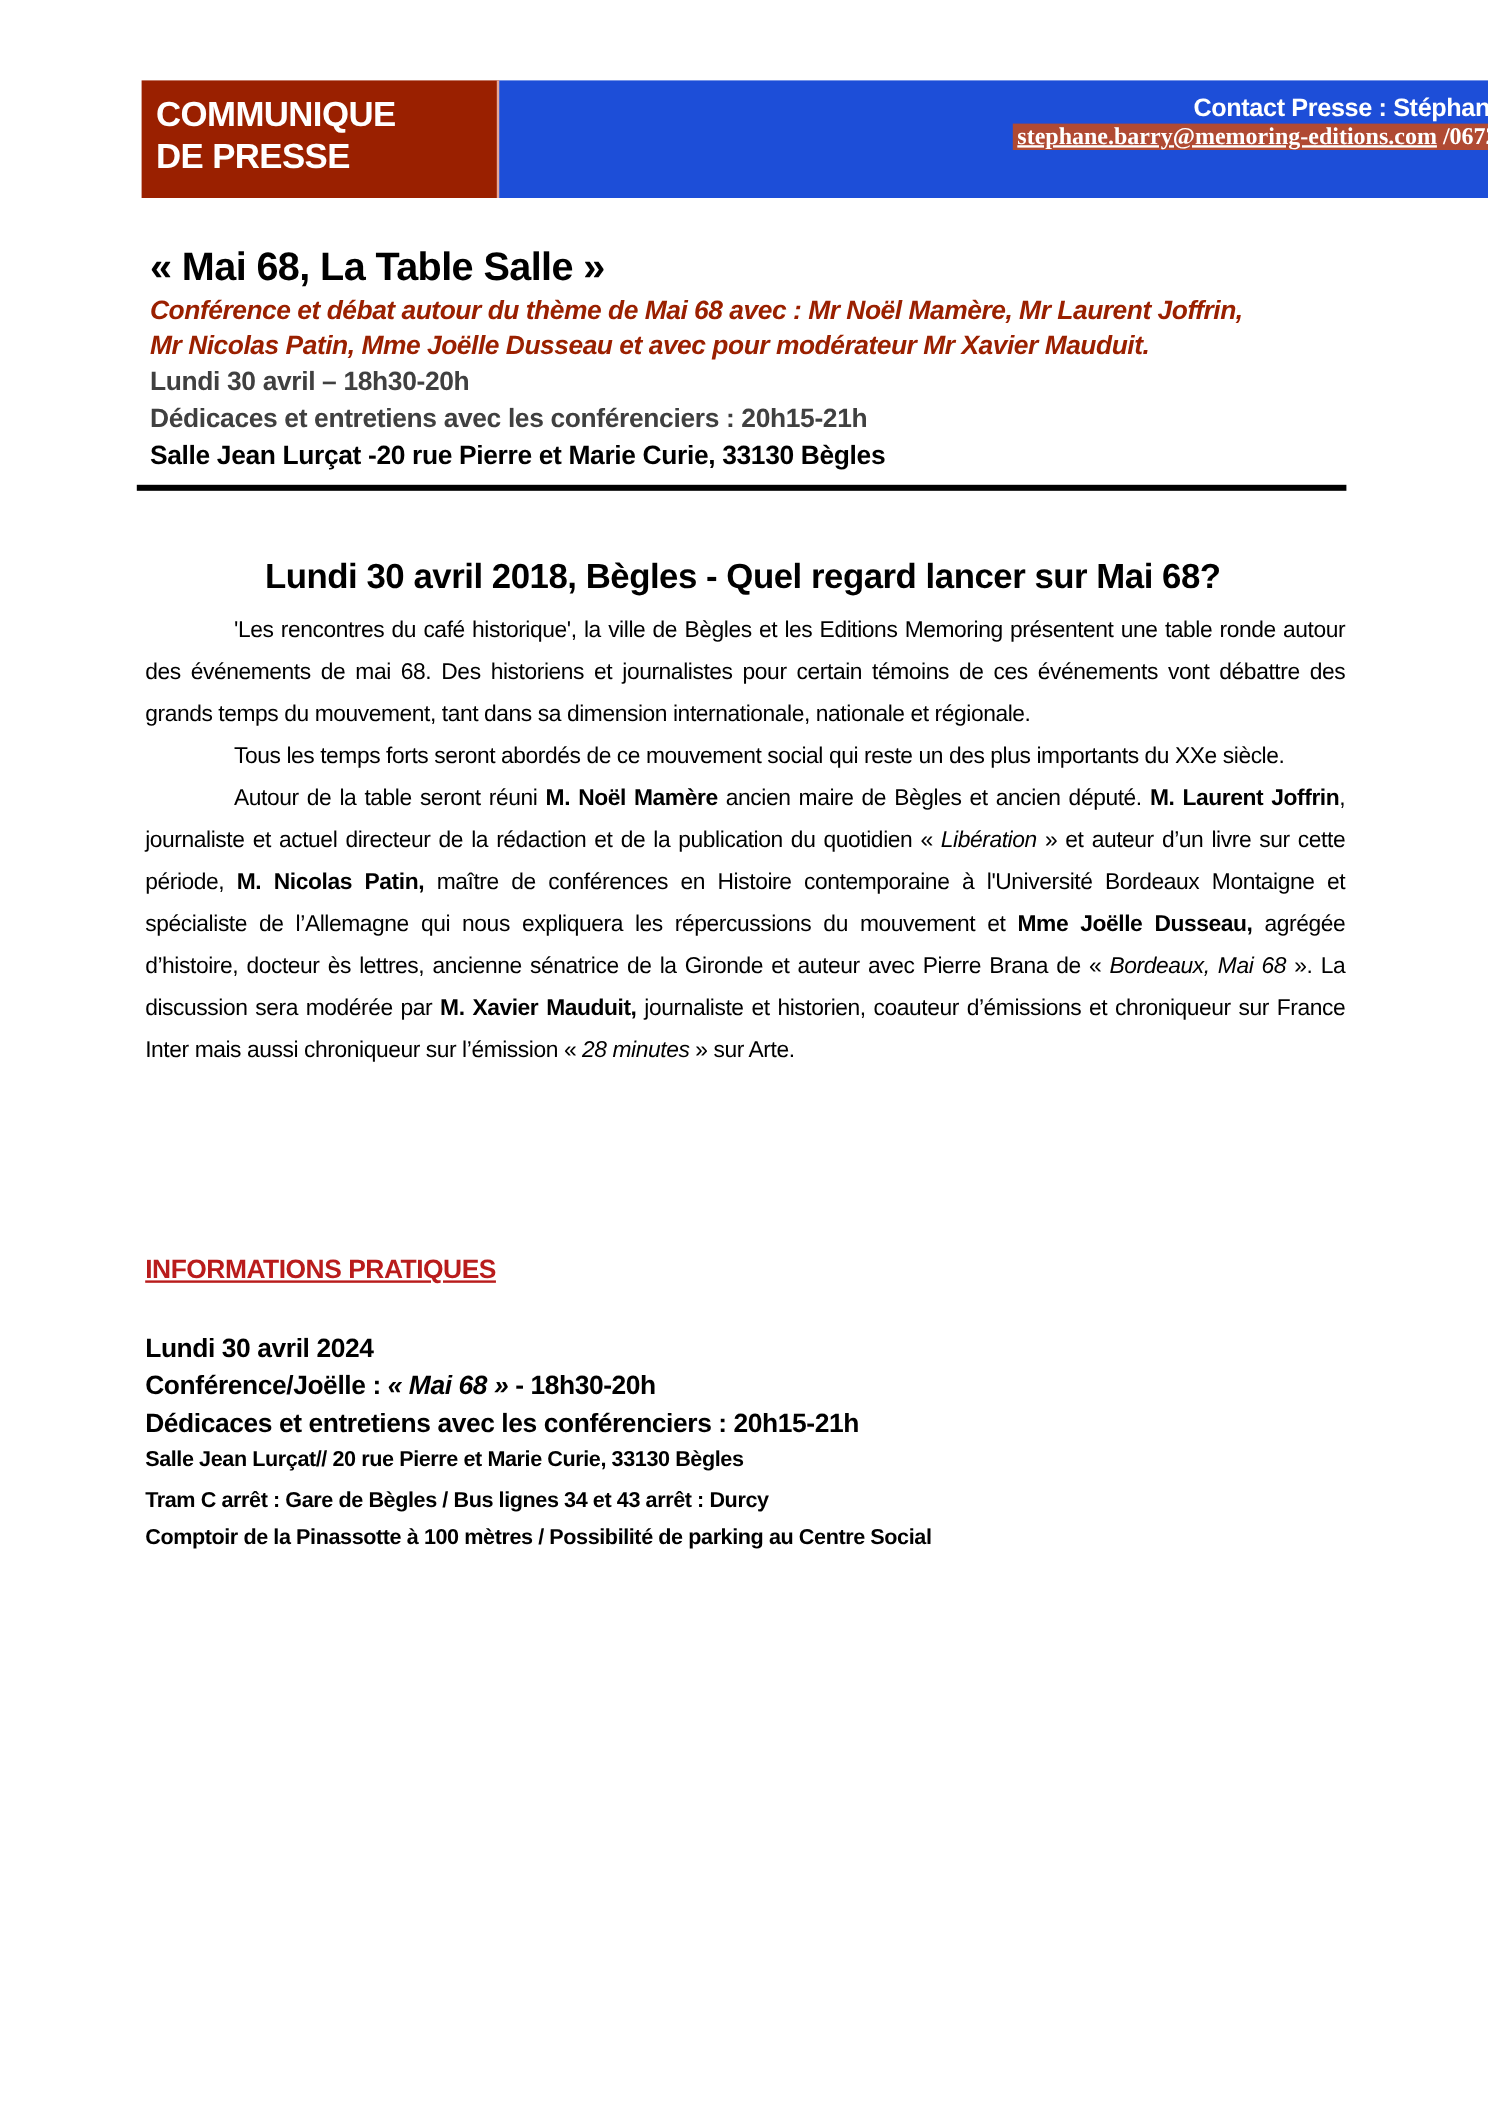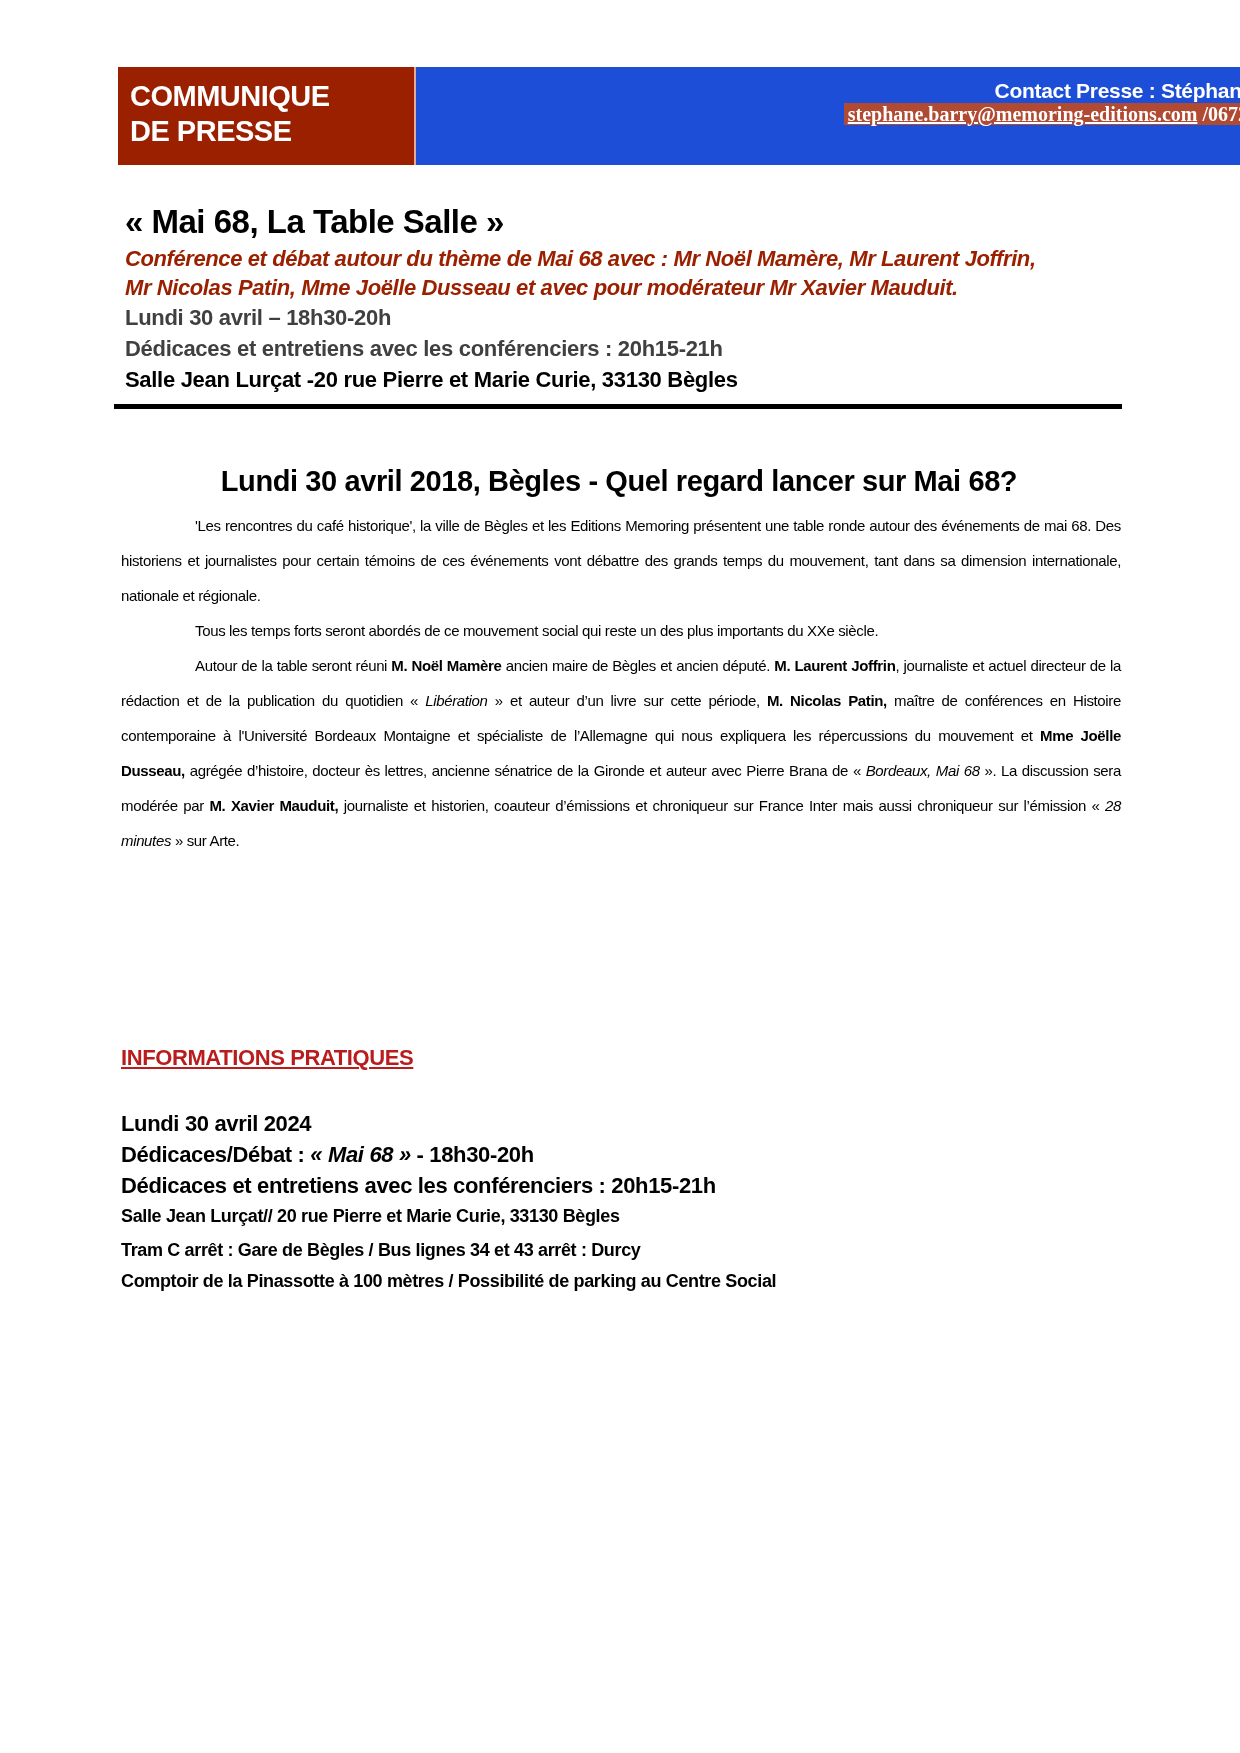--- a/index.html
+++ b/index.html
@@ -18,21 +18,21 @@
   .contact-line2 a { color: #fff; text-decoration: underline; }
   .title-block { position: absolute; left: 125px; top: 200px; width: 1000px; }
   .main-title { font-size: 33px; font-weight: bold; line-height: 44px; letter-spacing: -0.5px; margin: 0; }
   .subtitle { color: #9a2000; font-weight: bold; font-style: italic; font-size: 22px;
               line-height: 29px; letter-spacing: -0.4px; }
   .red-line { color: #404040; font-weight: bold; font-size: 22px; line-height: 31px; letter-spacing: -0.3px; }
   .black-line { font-weight: bold; font-size: 22px; line-height: 31px; letter-spacing: -0.3px; }
   .rule { position: absolute; left: 114px; top: 404px; width: 1008px; height: 5px; background: #000; }
   .headline { position: absolute; left: 110px; width: 1018px; top: 462px; text-align: center;
               font-size: 29px; font-weight: bold; letter-spacing: -0.4px; line-height: 38px; margin: 0; }
-  .body { position: absolute; left: 121px; top: 508px; width: 1000px; font-size: 15px;
+  .body { position: absolute; left: 121px; top: 508px; width: 1000px; font-size: 19px;
           line-height: 35px; text-align: justify; letter-spacing: -0.35px; }
   .body p { margin: 0; text-indent: 74px; }
   .section-title { position: absolute; left: 121px; top: 1045px; font-size: 22px; font-weight: bold;
                    color: #b91c1c; text-decoration: underline; letter-spacing: -0.4px; }
   .practical { position: absolute; left: 121px; top: 1108px; width: 1000px; font-weight: bold;
                letter-spacing: -0.35px; }
   .practical .l { font-size: 22px; line-height: 31px; }
   .practical .s { font-size: 18px; line-height: 31px; }
   .practical .gap { margin-top: 3px; }
 </style>
@@ -66,18 +66,18 @@
 <div class="body">
   <p>'Les rencontres du café historique', la ville de Bègles et les Editions Memoring présentent une table ronde autour des événements de mai 68. Des historiens et journalistes pour certain témoins de ces événements vont débattre des grands temps du mouvement, tant dans sa dimension internationale, nationale et régionale.</p>
   <p>Tous les temps forts seront abordés de ce mouvement social qui reste un des plus importants du XXe siècle.</p>
   <p><span>Autour de la table seront réuni </span><b>M. Noël Mamère</b><span> ancien maire de Bègles et ancien député. </span><b>M. Laurent Joffrin</b><span>, journaliste et actuel directeur de la rédaction et de la publication du quotidien « </span><i>Libération</i><span> » et auteur d’un livre sur cette période, </span><b>M. Nicolas Patin,</b><span> maître de conférences en Histoire contemporaine à l'Université Bordeaux Montaigne et spécialiste de l’Allemagne qui nous expliquera les répercussions du mouvement et </span><b>Mme Joëlle Dusseau,</b><span>  agrégée d’histoire, docteur ès lettres, ancienne sénatrice de la Gironde et auteur avec Pierre Brana de « </span><i>Bordeaux, Mai 68</i><span> ». La discussion sera modérée par </span><b>M. Xavier Mauduit,</b><span> journaliste et historien, coauteur d’émissions et chroniqueur sur France Inter mais aussi chroniqueur sur l’émission « </span><i>28 minutes</i><span> » sur Arte.</span></p>
 </div>
 
 <div class="section-title">INFORMATIONS PRATIQUES</div>
 
 <div class="practical">
   <div class="l">Lundi 30 avril 2024</div>
-  <div class="l"><span>Dédicaces/Débat : </span><i>« Mai 68 »</i><span> - 18h30-20h</span></div>
+  <div class="l"><span>Conférence/Joëlle : </span><i>« Mai 68 »</i><span> - 18h30-20h</span></div>
   <div class="l">Dédicaces et entretiens avec les conférenciers : 20h15-21h</div>
   <div class="s">Salle Jean Lurçat// 20 rue Pierre et Marie Curie, 33130 Bègles</div>
   <div class="s gap">Tram C arrêt : Gare de Bègles / Bus lignes 34 et 43 arrêt : Durcy</div>
   <div class="s">Comptoir de la Pinassotte à 100 mètres / Possibilité de parking au Centre Social</div>
 </div>
 
 </body></html>

